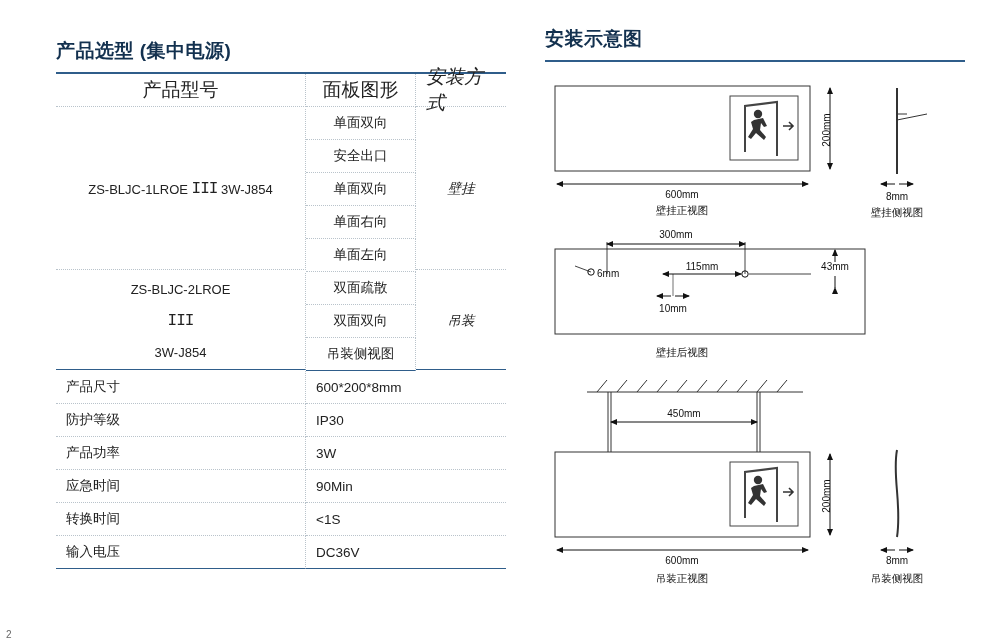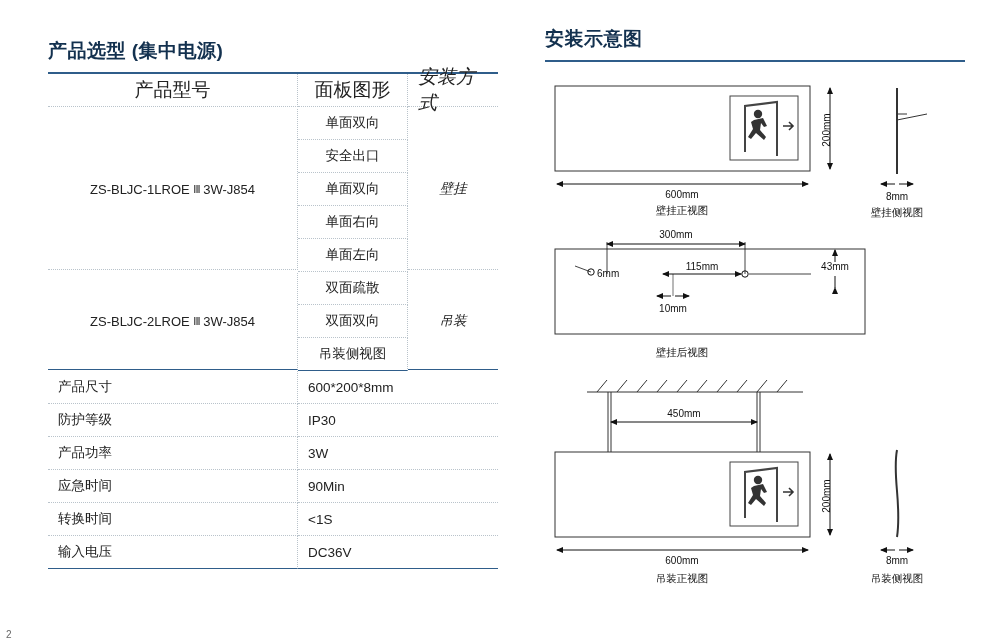--- a/index.html
+++ b/index.html
@@ -16,21 +16,21 @@
     overflow: hidden;
   }
   .page {
     position: relative;
     width: 1002px;
     height: 642px;
   }
   
   .left-col {
     position: absolute;
-    left: 48px;
+    left: 56px;
     top: 38px;
     width: 450px;
   }
   .right-col {
     position: absolute;
     left: 545px;
     top: 26px;
     width: 420px;
   }
   .section-title {
@@ -68,21 +68,21 @@
   .col-sep { border-right: 1px dotted #b9c3cb; }
   .c1 { width: 250px; }
   .c2 { width: 110px; margin-top: 44px; }
   .c3 { width: 90px; font-style: italic; }
   .hdr .cell { justify-content: center; font-size: 19px; }
   .model-cell {
     text-align: center;
     font-size: 13px;
     white-space: nowrap;
   }
-  .roman { font-size: 11px; letter-spacing: -1px; }
+  .roman { font-size: 16px; letter-spacing: -1px; font-family: Liberation Mono, monospace; }
   .bottom-label { padding-left: 10px; }
   .bottom-value { padding-left: 10px; }
 
   
   .diagram-wrap {
     position: relative;
     width: 420px;
     margin-top: 12px;
   }
   .diagram-svg { display: block; }
@@ -147,21 +147,21 @@
             </td>
         </tr>
         <tr>
           <td class="c2">
               <div class="cell center dotted-b col-sep">单面左向</div>
             </td>
         </tr>
 
         <tr>
           <td class="c1" rowspan="3">
-            <div class="model-cell col-sep solid-b" style="height:96px;display:flex;align-items:center;justify-content:center;">
+            <div class="model-cell col-sep solid-b" style="height:96px;display:flex;align-items:center;justify-content:center;flex-direction:column;">
               <span>ZS-BLJC-2LROE</span>&nbsp;<span class="roman">III</span>&nbsp;<span>3W-J854</span>
             </div>
           </td>
           <td class="c2">
               <div class="cell center dotted-b col-sep">双面疏散</div>
             </td>
           <td class="c3" rowspan="3">
             <div class="cell center solid-b" style="height:96px;">吊装</div>
           </td>
         </tr>

